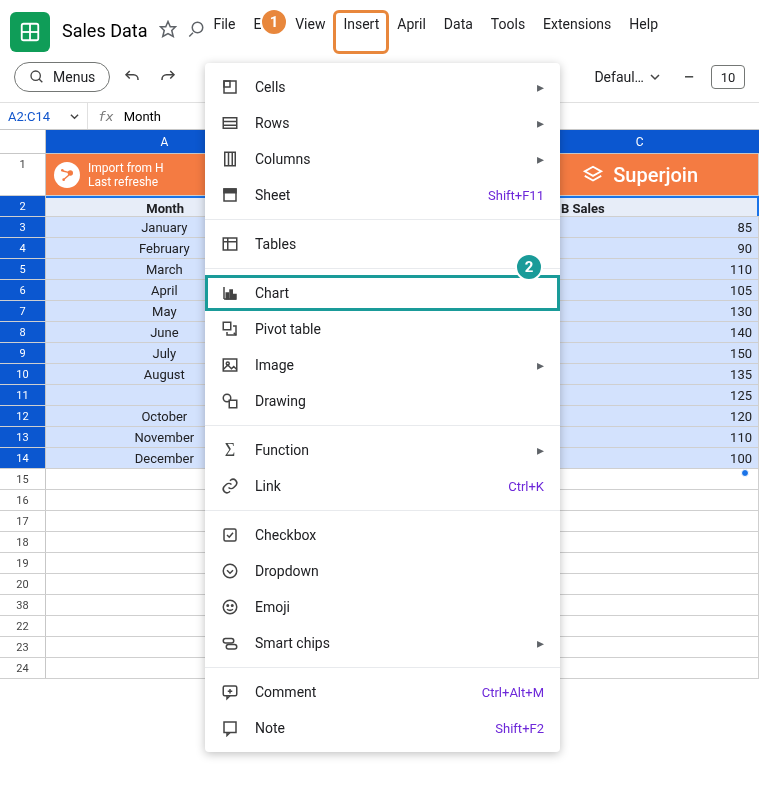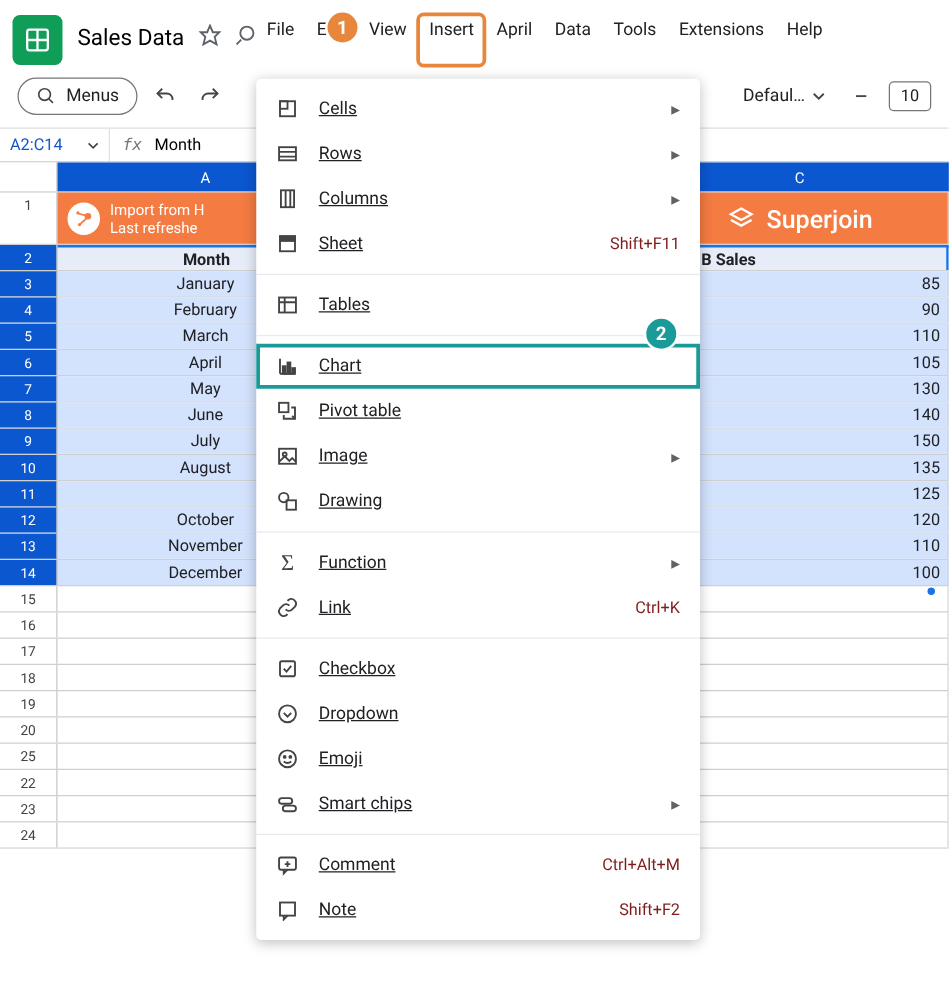--- a/index.html
+++ b/index.html
@@ -53,22 +53,22 @@
   .row.banner .bcell.sj { justify-content:center; font-size:20px; font-weight:500; }
   .row.banner .bcell .ico { width:26px; height:26px; background:#fff; border-radius:50%; display:flex; align-items:center; justify-content:center; color:#f47b42; flex-shrink:0;}
   .sj-ico { width:24px; height:24px; display:flex; align-items:center; justify-content:center; }
   
   .sel-handle { position:absolute; width:8px; height:8px; background:#1a73e8; border:1px solid #fff; border-radius:50%; }
   
   
   .dropdown { position:absolute; left:205px; top:63px; width:355px; background:#fff; border-radius:4px; box-shadow:0 2px 10px rgba(0,0,0,0.25); padding:6px 0; z-index:10; }
   .dd-item { display:flex; align-items:center; height:36px; padding:0 16px; gap:16px; font-size:14px; color:#202124; cursor:pointer; position:relative; }
   .dd-item .ic { width:18px; height:18px; display:flex; align-items:center; justify-content:center; color:#444746; }
-  .dd-item .lbl { flex:1;text-decoration:underline; }
-  .dd-item .hint { font-size:13px; color:#7f1d1d; }
+  .dd-item .lbl { flex:1; }
+  .dd-item .hint { font-size:13px; color:#6d28d9; }
   .dd-item .sub { color:#5f6368; }
   .dd-sep { height:1px; background:#e8eaed; margin:6px 0; }
   .dd-item.hl { outline:3px solid #1a9b99; outline-offset:-3px; }
 </style>
 </head>
 <body>
 
 <div class="header">
   <div class="logo">
     <svg width="22" height="22" viewBox="0 0 24 24">
@@ -292,21 +292,21 @@
         <div class="cell"></div>
         <div class="cell"></div>
       </div>
       <div class="row">
         <div class="rh">20</div>
         <div class="cell"></div>
         <div class="cell"></div>
         <div class="cell"></div>
       </div>
       <div class="row">
-        <div class="rh">25</div>
+        <div class="rh">38</div>
         <div class="cell"></div>
         <div class="cell"></div>
         <div class="cell"></div>
       </div>
       <div class="row">
         <div class="rh">22</div>
         <div class="cell"></div>
         <div class="cell"></div>
         <div class="cell"></div>
       </div>

